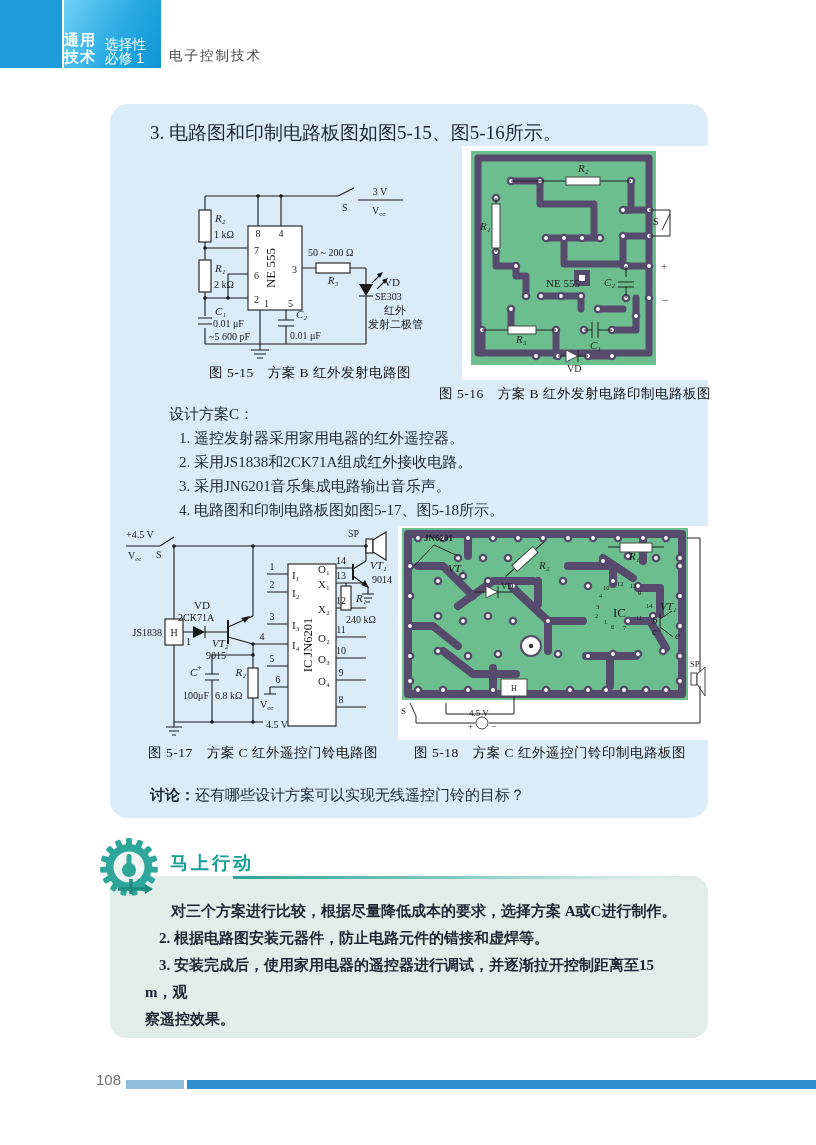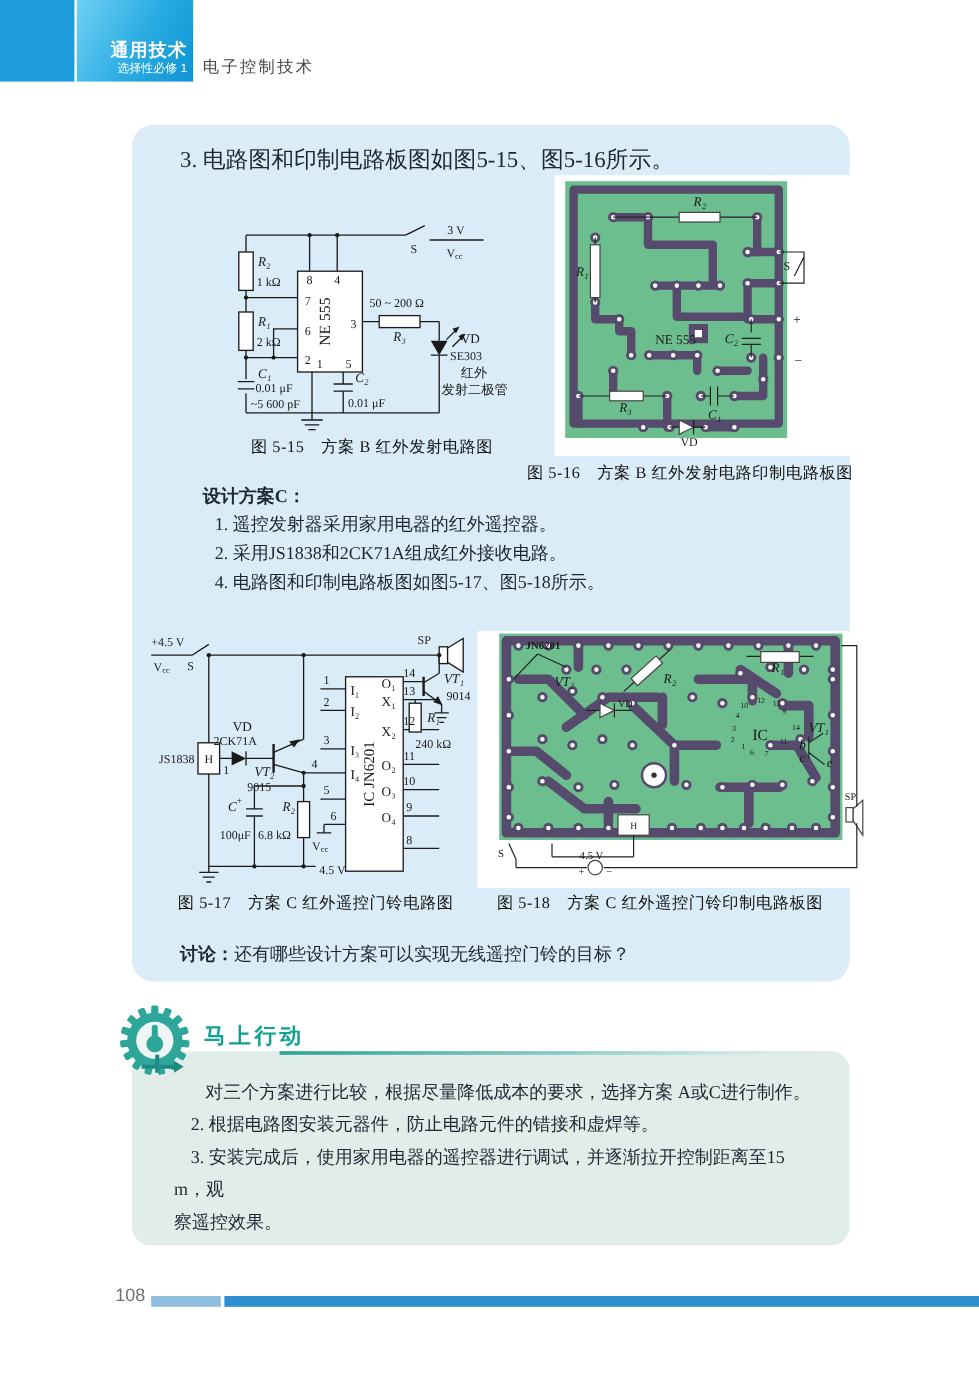--- a/index.html
+++ b/index.html
@@ -3,45 +3,45 @@
 <meta charset="utf-8">
 <style>
   html,body{margin:0;padding:0;background:#fff;}
   .page{position:relative;width:816px;height:1145px;background:#ffffff;overflow:hidden;
         font-family:"Liberation Serif","DejaVu Serif",serif;color:#1c2733;}
   .abs{position:absolute;}
   
   .hdr-block1{left:0;top:0;width:62px;height:68px;background:#1E9CD9;}
   .hdr-block2{left:64px;top:0;width:97px;height:68px;
       background:linear-gradient(118deg,#6fd0f4 0%,#29abe2 55%,#0e95d3 100%);
-      display:flex;flex-direction:column;justify-content:flex-end;align-items:flex-end;
+      display:flex;flex-direction:row;justify-content:flex-end;align-items:flex-end;
       padding:0 5px 3px 0;box-sizing:border-box;color:#fff;
       font-family:"Liberation Sans","DejaVu Sans",sans-serif;}
   .hdr-title{font-size:15px;font-weight:bold;line-height:17px;letter-spacing:1px;}
-  .hdr-sub{font-size:10px;line-height:14px;}
+  .hdr-sub{font-size:14px;line-height:14px;}
   .book-title{left:169px;top:47px;font-size:13.5px;letter-spacing:2px;color:#454545;
       font-family:"Liberation Sans","DejaVu Sans",sans-serif;}
   
   .panel{left:110px;top:104px;width:598px;height:714px;background:#D9ECF8;border-radius:18px;}
   .para1{left:150px;top:120px;font-size:19px;text-align:center;}
   .plan-c{left:150px;top:402px;font-size:15px;line-height:24px;}
-  .plan-c .t{padding-left:19px;font-weight:bold;}
+  .plan-c .t{padding-left:19px;}
   .plan-c .it{padding-left:29px;}
   .discussion{left:150px;top:786px;font-size:15px;}
   .discussion b{font-weight:bold;}
   .caption{font-size:13.5px;color:#141414;text-align:center;letter-spacing:.5px;}
   .figbox{background:#ffffff;}
   
   .act-title{left:170px;top:851px;font-size:18px;font-weight:bold;color:#13A094;
       letter-spacing:3px;font-family:"Liberation Sans","DejaVu Sans",sans-serif;}
   .act-underline{left:233px;top:876px;width:473px;height:2.5px;
       background:linear-gradient(90deg,#2DA396 0%,#7fc8bf 45%,#cfe8e4 80%,rgba(207,232,228,0) 100%);}
   .act-box{left:110px;top:876px;width:598px;height:162px;background:#E0EDE9;border-radius:16px;}
   .act-text{left:145px;top:898px;width:532px;font-size:15px;line-height:27px;}
-  .act-text p{margin:0;}
+  .act-text p{margin:0;font-weight:bold;}
   .ind26{text-indent:26px;}
   .ind14{text-indent:14px;}
   
   .pagenum{left:96px;top:1071px;font-size:15px;color:#707070;
       font-family:"Liberation Sans","DejaVu Sans",sans-serif;}
   .bar-light{left:126px;top:1080px;width:58px;height:9px;background:#8FBFDD;}
   .bar-dark{left:187px;top:1080px;width:629px;height:9px;background:#2E8ECE;}
   
   svg text{fill:#1a1a1a;font-family:"Liberation Serif","DejaVu Serif",serif;}
   .tn{font-size:10px;}
@@ -203,20 +203,21 @@
       <text class="ti" x="124" y="203" font-size="9.5">C₁</text>
       <text x="101" y="226" font-size="10">VD</text>
     </svg>
   </div>
   <div class="abs caption" style="left:435px;top:385px;width:280px;">图 5-16　方案 B 红外发射电路印制电路板图</div>
 
   <div class="abs plan-c">
     <div class="t">设计方案C：</div>
     <div class="it">1. 遥控发射器采用家用电器的红外遥控器。</div>
     <div class="it">2. 采用JS1838和2CK71A组成红外接收电路。</div>
+    <div class="it">3. 采用JN6201音乐集成电路输出音乐声。</div>
     <div class="it">4. 电路图和印制电路板图如图5-17、图5-18所示。</div>
   </div>
 
   <svg class="abs" style="left:120px;top:524px;" width="292" height="222" viewBox="0 0 292 222">
     <g class="wire">
       <path d="M6,22 H40 M40,22 L54,13 M54,22 H246
                M54,22 V95 M54,121 V198 M54,198 H143
                M54,198 V203 M46,203 H62 M49,207 H59 M52,211 H56
                M150,163 H168 M150,163 V170 M144,170 H156
                M63,108 H73 M85,108 H108
@@ -294,21 +295,21 @@
     <text class="tk" x="198" y="139">O₃</text>
     <text class="tk" x="198" y="161">O₄</text>
     <text class="tv" x="228" y="13">SP</text>
     <text class="ti" x="250" y="45">VT₁</text>
     <text class="tv" x="252" y="59">9014</text>
     <text class="ti" x="236" y="78">R₁</text>
     <text class="tv" x="226" y="99">240 kΩ</text>
   </svg>
   <div class="abs caption" style="left:128px;top:744px;width:270px;">图 5-17　方案 C 红外遥控门铃电路图</div>
 
-  <div class="abs figbox" style="left:398px;top:526px;width:314px;height:214px;padding-left:14px;">
+  <div class="abs figbox" style="left:398px;top:526px;width:314px;height:214px;">
     <svg id="pcb18" width="314" height="214" viewBox="0 0 314 214">
       <rect x="4" y="2" width="286" height="172" fill="#6CBE8E"></rect>
       <g class="trace8">
         <path d="M10,8 H284 M10,8 V168 M10,168 H284 M284,8 V168"></path>
         <path d="M20,40 H45 L75,70 M12,100 H35 L60,120 M60,80 L95,55 H135"></path>
         <path d="M115,62 L150,95 H185 M170,40 H215 V58 M205,32 L235,52"></path>
         <path d="M240,62 H262 V88 M232,95 H252 L268,122 M45,125 L75,148 H118"></path>
         <path d="M150,95 V125 M188,130 H238 M95,142 V160 M212,130 V160 M140,55 V78 M70,12 V30 M245,12 V35"></path>
       </g>
       <circle cx="133" cy="120" r="10" fill="#ffffff" stroke="#564A6D" stroke-width="2"></circle>

